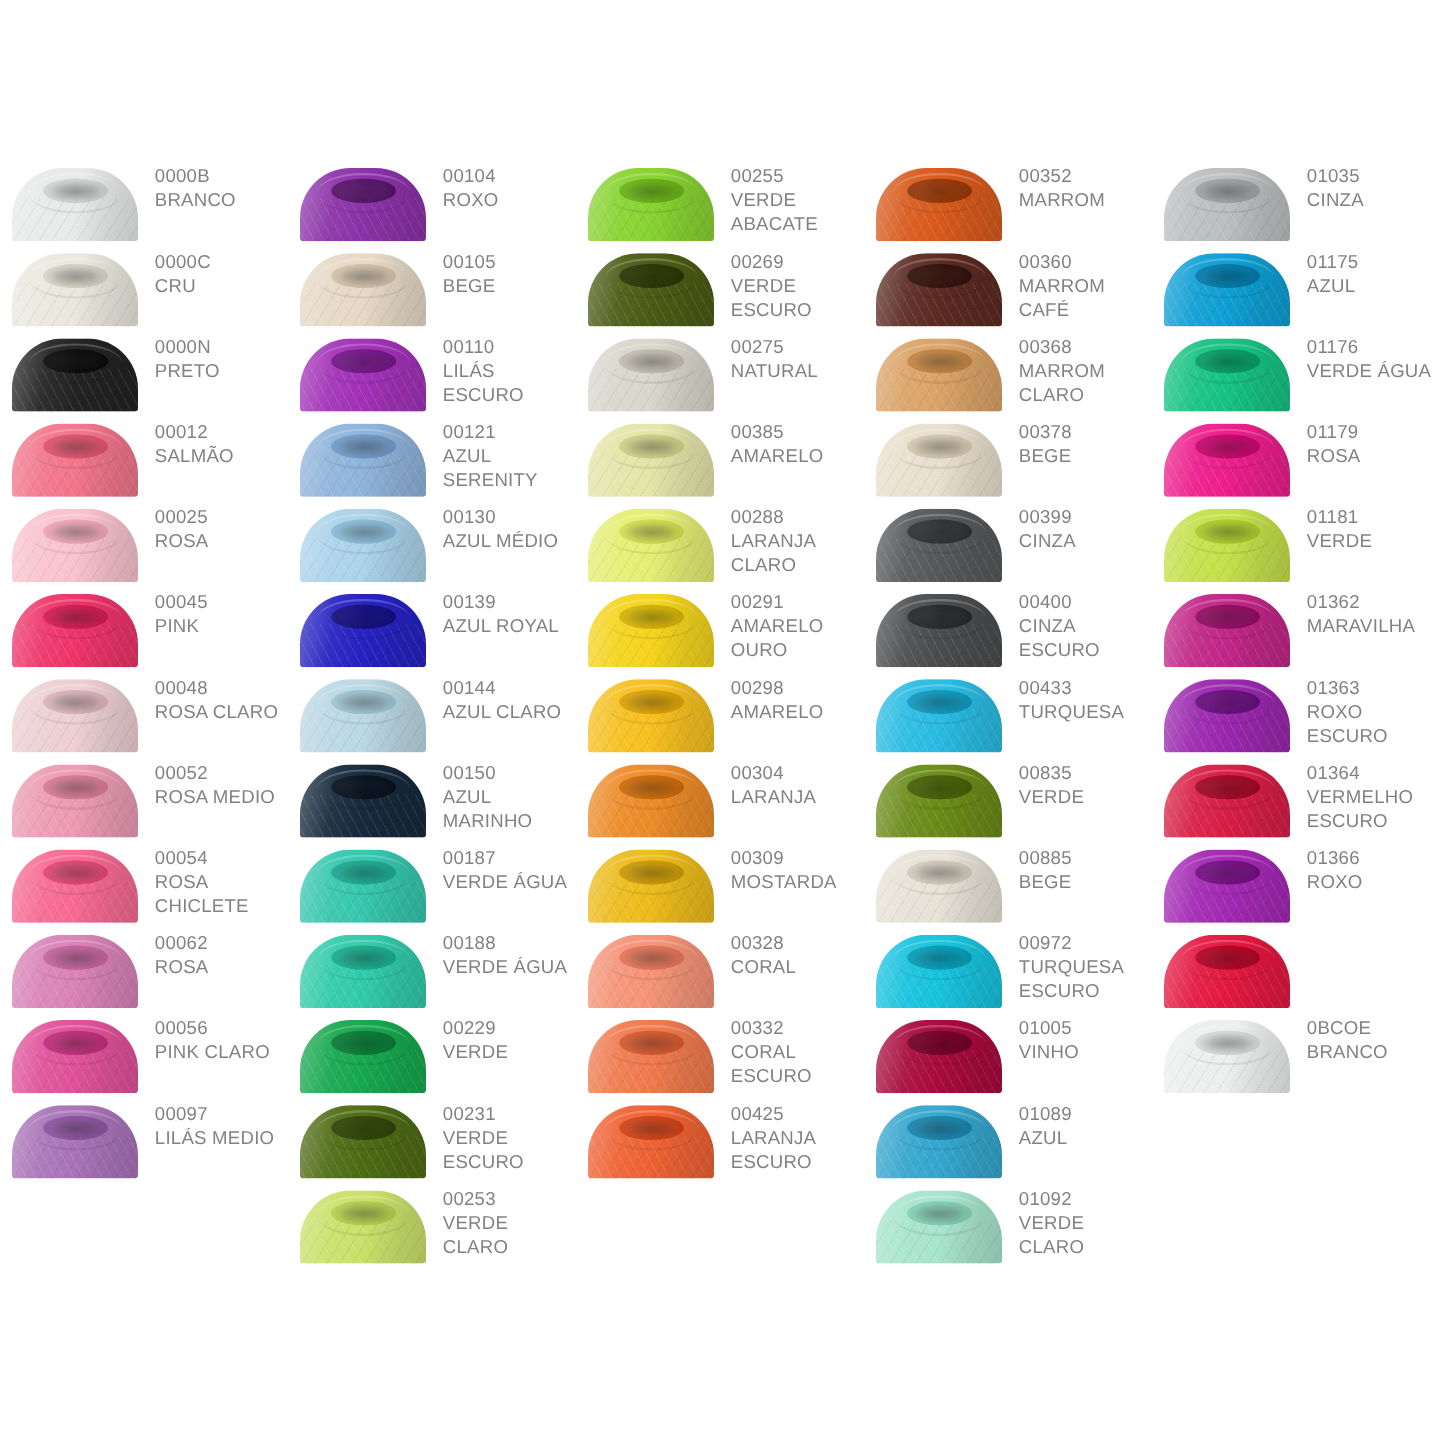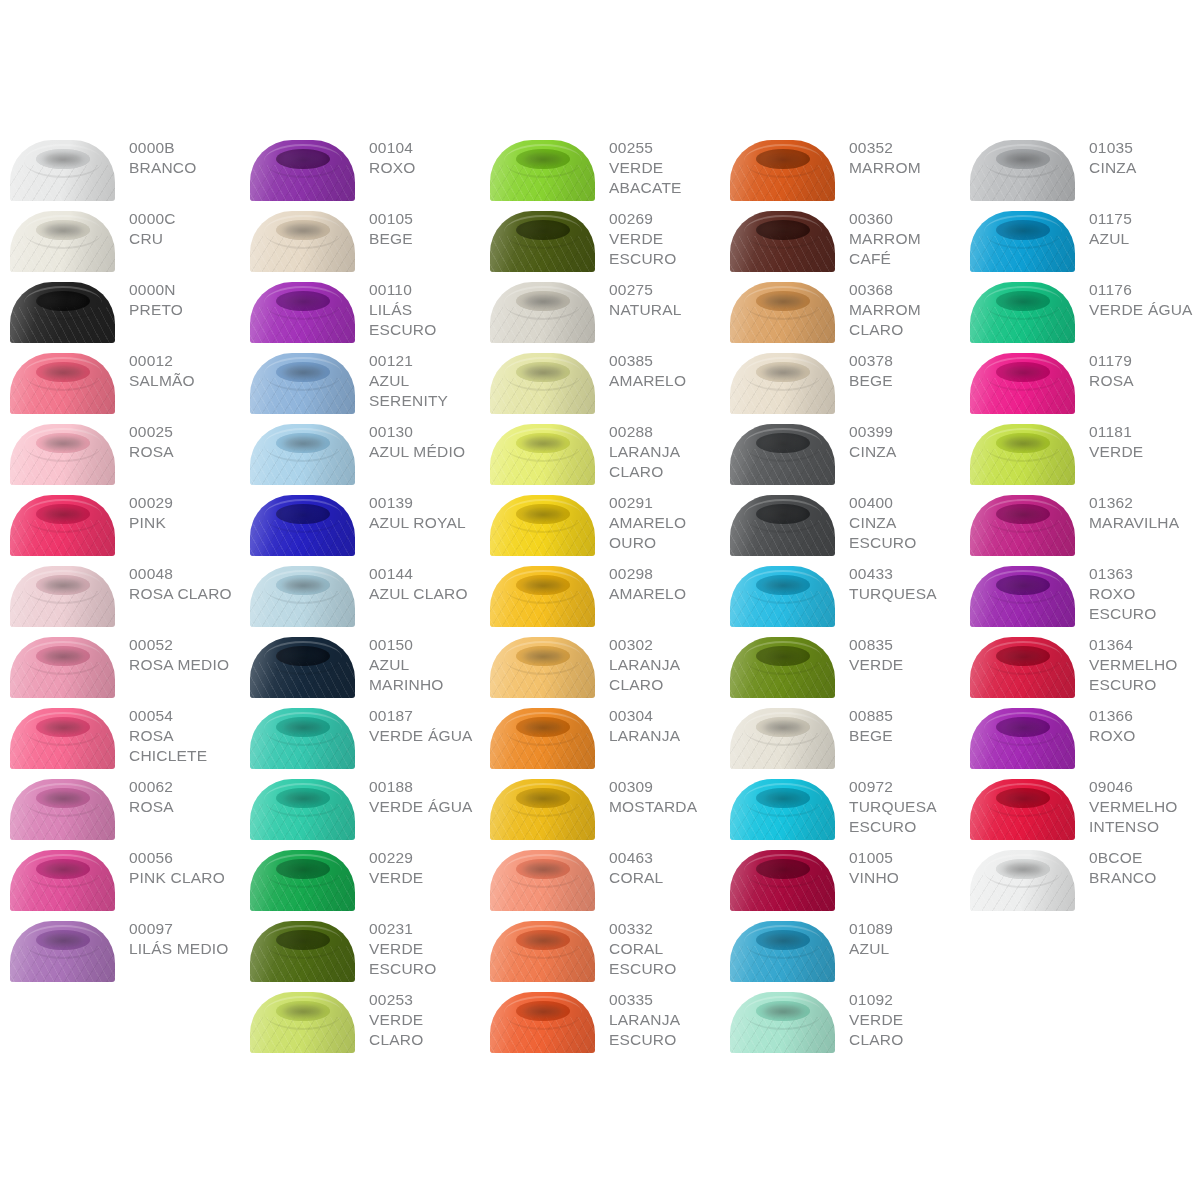--- a/index.html
+++ b/index.html
@@ -231,21 +231,21 @@
           <div class="swatch-wrap">
             <div class="swatch">
               <div class="base" style="background: rgb(238, 52, 105);"></div>
               <div class="fibers"></div>
               <div class="eye" style="box-shadow: rgb(206, 26, 79) 0px 0px 10px 4px inset;"></div>
               <div class="ring"></div>
               <div class="sheen"></div>
             </div>
           </div>
           <div class="labels">
-            <div class="code">00029</div>
+            <div class="code">00045</div>
             <div class="cname">PINK</div>
           </div>
         </div>
         <div class="color-item">
           <div class="swatch-wrap">
             <div class="swatch">
               <div class="base" style="background: rgb(237, 207, 212);"></div>
               <div class="fibers"></div>
               <div class="eye" style="box-shadow: rgb(220, 177, 186) 0px 0px 10px 4px inset;"></div>
               <div class="ring"></div>
@@ -632,35 +632,20 @@
             </div>
           </div>
           <div class="labels">
             <div class="code">00298</div>
             <div class="cname">AMARELO</div>
           </div>
         </div>
         <div class="color-item">
           <div class="swatch-wrap">
             <div class="swatch">
-              <div class="base" style="background: rgb(243, 193, 107);"></div>
-              <div class="fibers"></div>
-              <div class="eye" style="box-shadow: rgb(223, 164, 64) 0px 0px 10px 4px inset;"></div>
-              <div class="ring"></div>
-              <div class="sheen"></div>
-            </div>
-          </div>
-          <div class="labels">
-            <div class="code">00302</div>
-            <div class="cname">LARANJA CLARO</div>
-          </div>
-        </div>
-        <div class="color-item">
-          <div class="swatch-wrap">
-            <div class="swatch">
               <div class="base" style="background: rgb(237, 139, 40);"></div>
               <div class="fibers"></div>
               <div class="eye" style="box-shadow: rgb(201, 102, 8) 0px 0px 10px 4px inset;"></div>
               <div class="ring"></div>
               <div class="sheen"></div>
             </div>
           </div>
           <div class="labels">
             <div class="code">00304</div>
             <div class="cname">LARANJA</div>
@@ -685,21 +670,21 @@
           <div class="swatch-wrap">
             <div class="swatch">
               <div class="base" style="background: rgb(245, 147, 119);"></div>
               <div class="fibers"></div>
               <div class="eye" style="box-shadow: rgb(229, 113, 84) 0px 0px 10px 4px inset;"></div>
               <div class="ring"></div>
               <div class="sheen"></div>
             </div>
           </div>
           <div class="labels">
-            <div class="code">00463</div>
+            <div class="code">00328</div>
             <div class="cname">CORAL</div>
           </div>
         </div>
         <div class="color-item">
           <div class="swatch-wrap">
             <div class="swatch">
               <div class="base" style="background: rgb(240, 122, 78);"></div>
               <div class="fibers"></div>
               <div class="eye" style="box-shadow: rgb(214, 84, 42) 0px 0px 10px 4px inset;"></div>
               <div class="ring"></div>
@@ -715,21 +700,21 @@
           <div class="swatch-wrap">
             <div class="swatch">
               <div class="base" style="background: rgb(239, 98, 52);"></div>
               <div class="fibers"></div>
               <div class="eye" style="box-shadow: rgb(207, 63, 18) 0px 0px 10px 4px inset;"></div>
               <div class="ring"></div>
               <div class="sheen"></div>
             </div>
           </div>
           <div class="labels">
-            <div class="code">00335</div>
+            <div class="code">00425</div>
             <div class="cname">LARANJA ESCURO</div>
           </div>
         </div>
       </div>
       <div class="color-column">
         <div class="color-item">
           <div class="swatch-wrap">
             <div class="swatch">
               <div class="base" style="background: rgb(216, 90, 28);"></div>
               <div class="fibers"></div>
@@ -1062,24 +1047,20 @@
         </div>
         <div class="color-item">
           <div class="swatch-wrap">
             <div class="swatch">
               <div class="base" style="background: rgb(228, 24, 64);"></div>
               <div class="fibers"></div>
               <div class="eye" style="box-shadow: rgb(168, 4, 31) 0px 0px 10px 4px inset;"></div>
               <div class="ring"></div>
               <div class="sheen"></div>
             </div>
-          </div>
-          <div class="labels">
-            <div class="code">09046</div>
-            <div class="cname">VERMELHO INTENSO</div>
           </div>
         </div>
         <div class="color-item">
           <div class="swatch-wrap">
             <div class="swatch">
               <div class="base" style="background: rgb(237, 238, 238);"></div>
               <div class="fibers"></div>
               <div class="eye" style="box-shadow: rgb(217, 219, 219) 0px 0px 10px 4px inset;"></div>
               <div class="ring"></div>
               <div class="sheen"></div>

